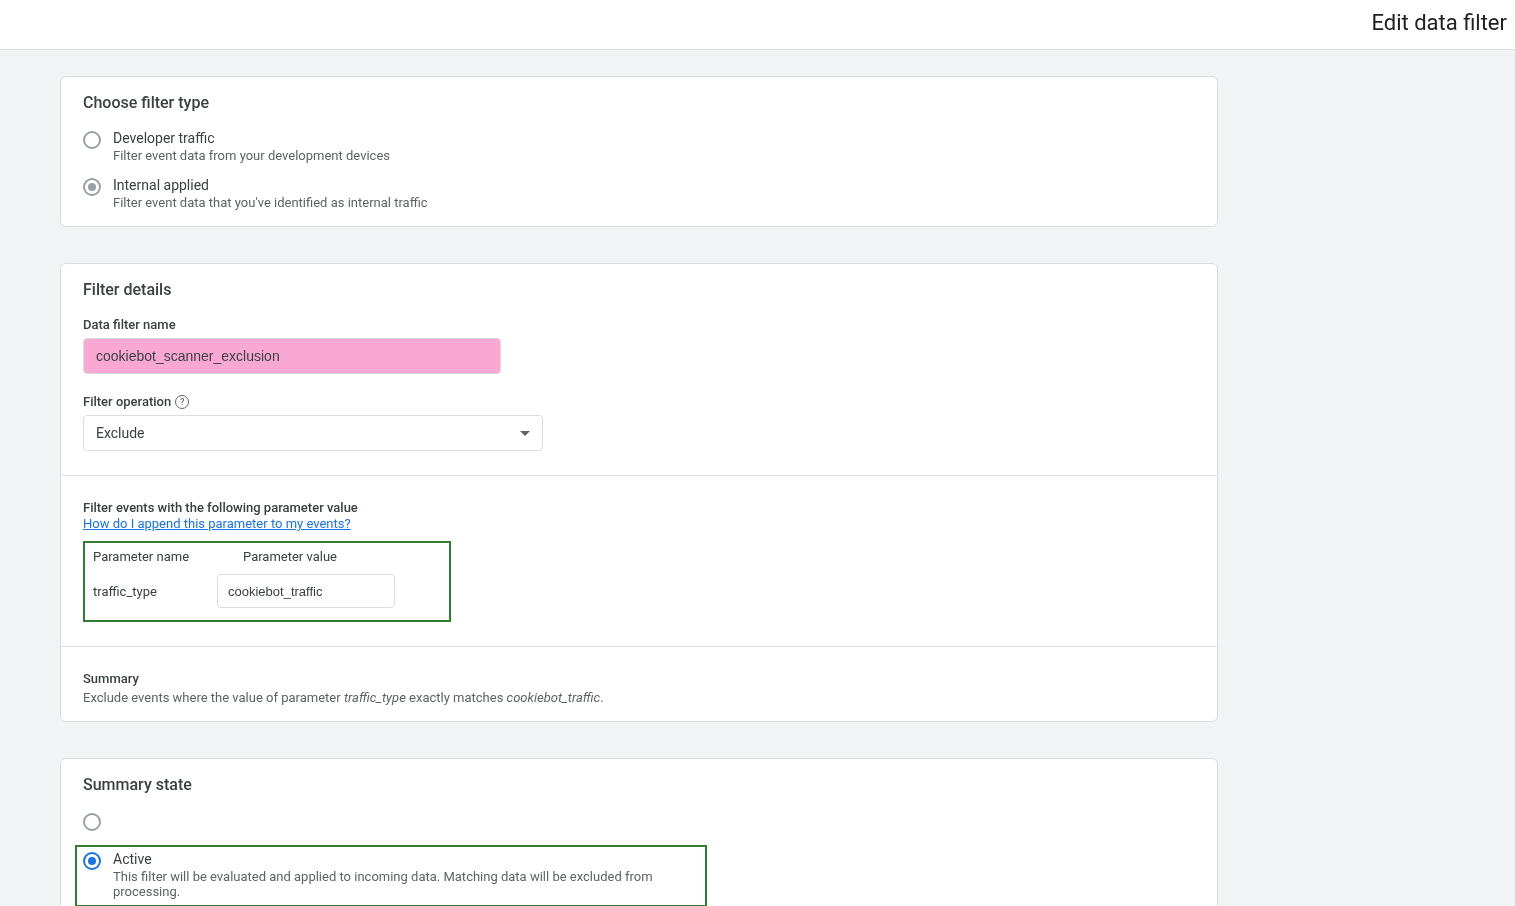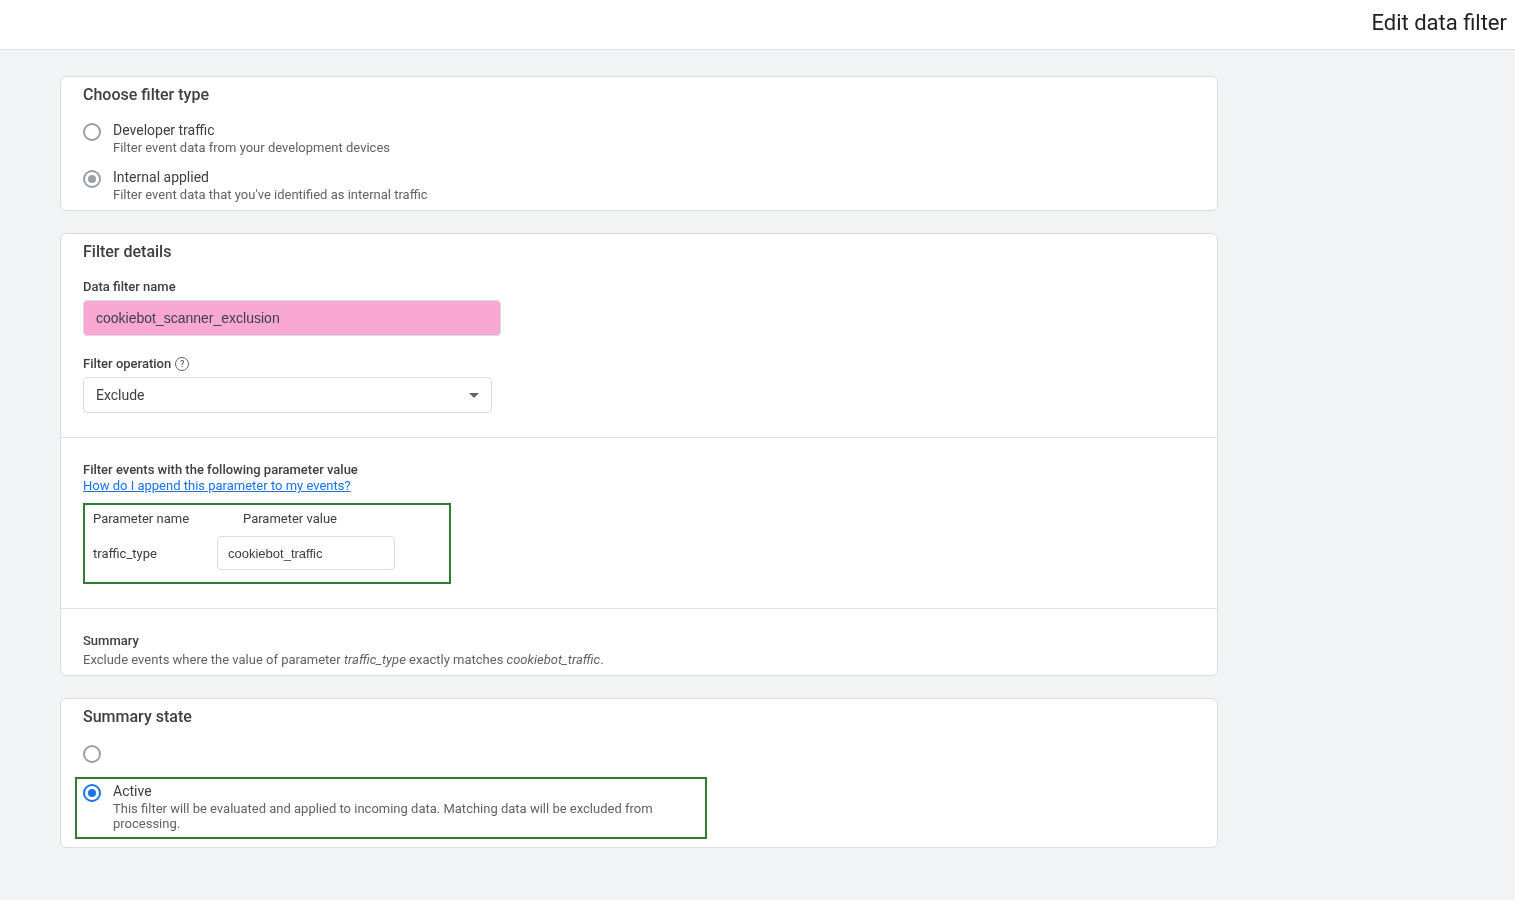--- a/index.html
+++ b/index.html
@@ -1,32 +1,32 @@
 <!DOCTYPE html>
 <html><head>
 <meta charset="utf-8">
 <style>
 * { box-sizing: border-box; margin: 0; padding: 0; }
 body { font-family: Roboto, Arial, sans-serif; font-size: 14px; color: #202124; background: #fff; }
 .page-title { font-size: 22px; font-weight: 400; padding: 10px 8px 14px; color: #202124; text-align: right; }
 .content-area { background: #f1f3f4; padding: 26px 0 30px 60px; border-top: 1px solid #e0e0e0; }
-.card { background: #fff; border: 1px solid #dadce0; border-radius: 6px; margin-bottom: 22px; padding: 8px 22px; width: 1158px; }
+.card { background: #fff; border: 1px solid #dadce0; border-radius: 6px; margin-bottom: 36px; padding: 16px 22px; width: 1158px; }
 .section-title { font-size: 16px; font-weight: 500; color: #3c4043; margin-bottom: 18px; }
 .radio-row { display: flex; align-items: flex-start; gap: 12px; margin-bottom: 14px; }
 .radio-row:last-child { margin-bottom: 0; }
 .radio-outer { width: 18px; height: 18px; border: 2px solid #9aa0a6; border-radius: 50%; flex-shrink: 0; margin-top: 1px; display: flex; align-items: center; justify-content: center; cursor: pointer; }
 .radio-outer.selected-grey { border-color: #9aa0a6; }
 .radio-outer.selected-blue { border-color: #1a73e8; }
 .radio-dot-grey { width: 8px; height: 8px; background: #9aa0a6; border-radius: 50%; }
 .radio-dot-blue { width: 8px; height: 8px; background: #1a73e8; border-radius: 50%; }
 .radio-label { font-size: 14px; color: #3c4043; font-weight: 400; }
 .radio-desc { font-size: 13px; color: #5f6368; margin-top: 2px; }
 .field-label { font-size: 13px; font-weight: 500; color: #3c4043; margin-bottom: 6px; display: flex; align-items: center; gap: 4px; }
 .text-input { width: 418px; height: 36px; border: 1px solid #dadce0; border-radius: 4px; padding: 0 12px; font-size: 14px; color: #3c4043; background: #f9a8d4; }
-.select-wrap { width: 409px; height: 36px; border: 1px solid #dadce0; border-radius: 4px; padding: 0 12px; display: flex; align-items: center; justify-content: space-between; cursor: pointer; }
+.select-wrap { width: 460px; height: 36px; border: 1px solid #dadce0; border-radius: 4px; padding: 0 12px; display: flex; align-items: center; justify-content: space-between; cursor: pointer; }
 .select-val { font-size: 14px; color: #3c4043; }
 .caret { width: 0; height: 0; border-left: 5px solid transparent; border-right: 5px solid transparent; border-top: 5px solid #5f6368; }
 .help-icon { width: 14px; height: 14px; border: 1px solid #5f6368; border-radius: 50%; display: inline-flex; align-items: center; justify-content: center; font-size: 9px; color: #5f6368; cursor: pointer; }
 .divider { border: none; border-top: 1px solid #e0e0e0; margin: 24px -22px; }
 .subhead { font-size: 13px; font-weight: 500; color: #3c4043; }
 .help-link { font-size: 13px; color: #1a73e8; text-decoration: underline; cursor: pointer; display: inline-block; }
 .param-box { border: 2px solid #2e7d32; margin-top: 10px; padding: 6px 8px 12px; width: 368px; }
 .param-headers { display: flex; gap: 40px; font-size: 13px; color: #3c4043; margin-bottom: 10px; }
 .param-headers span:first-child { width: 110px; }
 .param-row { display: flex; align-items: center; gap: 14px; }

